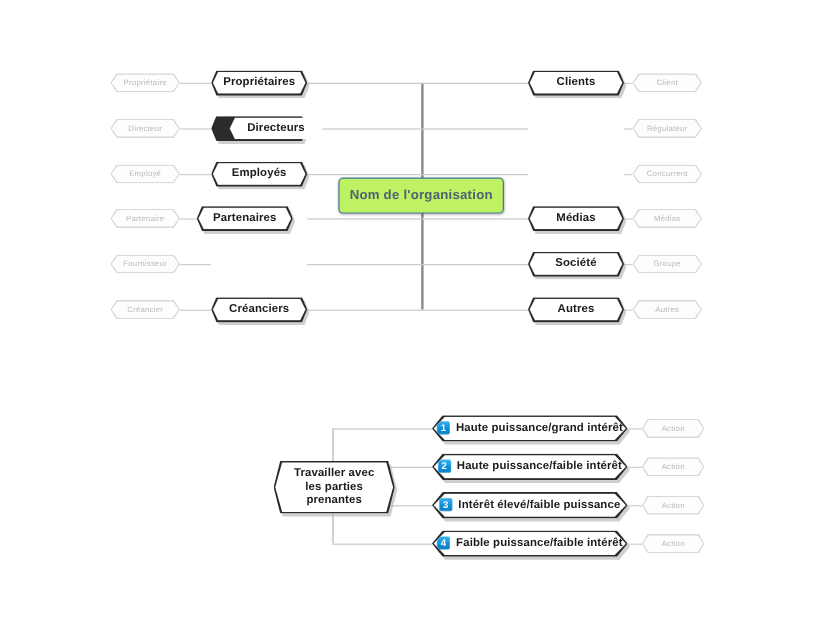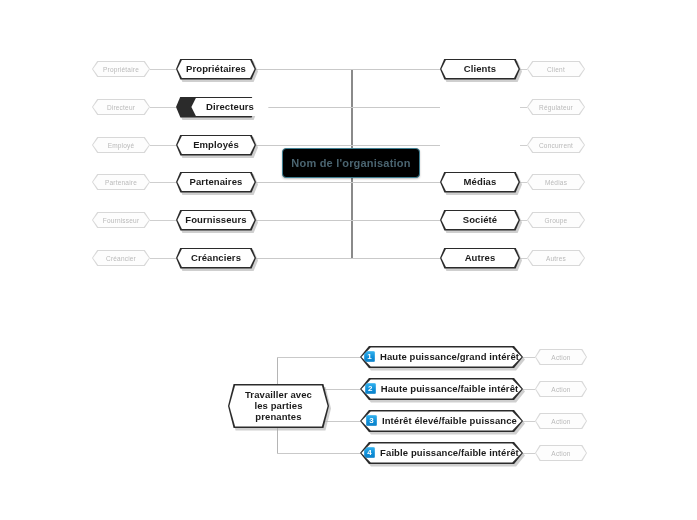--- a/index.html
+++ b/index.html
@@ -57,21 +57,21 @@
             clip-path:polygon(9.2% 0%, 90.8% 0%, 100% 50%, 90.8% 100%, 9.2% 100%, 0% 50%);
   }
   .ghost-label{
     font-size:6.5px;color:#b9b9b9;white-space:nowrap;letter-spacing:.2px;
   }
 
   
   #org-box{
     position:absolute;
     box-sizing:border-box;
-    background:#000000;
+    background:#bef264;
     border:1px solid #3f7f92;
     border-radius:4px;
     display:flex;align-items:center;justify-content:center;
     box-shadow:0 1px 2px rgba(0,0,0,.25);
   }
   #org-box .t{
     font-size:11px;font-weight:bold;color:#4a6470;letter-spacing:.2px;
   }
 
   
@@ -137,40 +137,33 @@
       </div>
     </div>
     <div class="line-h" style="left: 256px; top: 182px; width: 95px; background: rgb(201, 201, 201);"></div>
     <div class="line-h" style="left: 150px; top: 182px; width: 26px; background: rgb(207, 207, 207);"></div>
     <div class="hex-outer" style="left: 92px; top: 174px; width: 58px; height: 16px;">
       <div class="ghost-border"></div>
       <div class="ghost-fill" style="left: 1px; top: 1px; width: 56px; height: 14px;">
         <span class="ghost-label">Partenaire</span>
       </div>
     </div>
-    <div class="hex-outer" style="left: 176px; top: 171.5px; width: 80px; height: 21px;">
+    <div class="hex-outer" style="left: 164px; top: 171.5px; width: 80px; height: 21px;">
       <div class="hex-shadow" style="left: 2px; top: 2.5px; width: 80px; height: 21px; opacity: 0.55;"></div>
       <div class="hex-border"></div>
       <div class="hex-fill" style="left: 1.4px; top: 1.4px; width: 77.2px; height: 18.2px;">
         <span class="hex-label">Partenaires</span>
       </div>
     </div>
     <div class="line-h" style="left: 256px; top: 220px; width: 95px; background: rgb(201, 201, 201);"></div>
     <div class="line-h" style="left: 150px; top: 220px; width: 26px; background: rgb(207, 207, 207);"></div>
     <div class="hex-outer" style="left: 92px; top: 212px; width: 58px; height: 16px;">
       <div class="ghost-border"></div>
       <div class="ghost-fill" style="left: 1px; top: 1px; width: 56px; height: 14px;">
         <span class="ghost-label">Fournisseur</span>
-      </div>
-    </div>
-    <div class="hex-outer" style="left: 176px; top: 209.5px; width: 80px; height: 21px;">
-      <div class="hex-shadow" style="left: 2px; top: 2.5px; width: 80px; height: 21px; opacity: 0.55;"></div>
-      <div class="hex-border"></div>
-      <div class="hex-fill" style="left: 1.4px; top: 1.4px; width: 77.2px; height: 18.2px;">
-        <span class="hex-label">Fournisseurs</span>
       </div>
     </div>
     <div class="line-h" style="left: 256px; top: 258px; width: 95px; background: rgb(201, 201, 201);"></div>
     <div class="line-h" style="left: 150px; top: 258px; width: 26px; background: rgb(207, 207, 207);"></div>
     <div class="hex-outer" style="left: 92px; top: 250px; width: 58px; height: 16px;">
       <div class="ghost-border"></div>
       <div class="ghost-fill" style="left: 1px; top: 1px; width: 56px; height: 14px;">
         <span class="ghost-label">Créancier</span>
       </div>
     </div>

